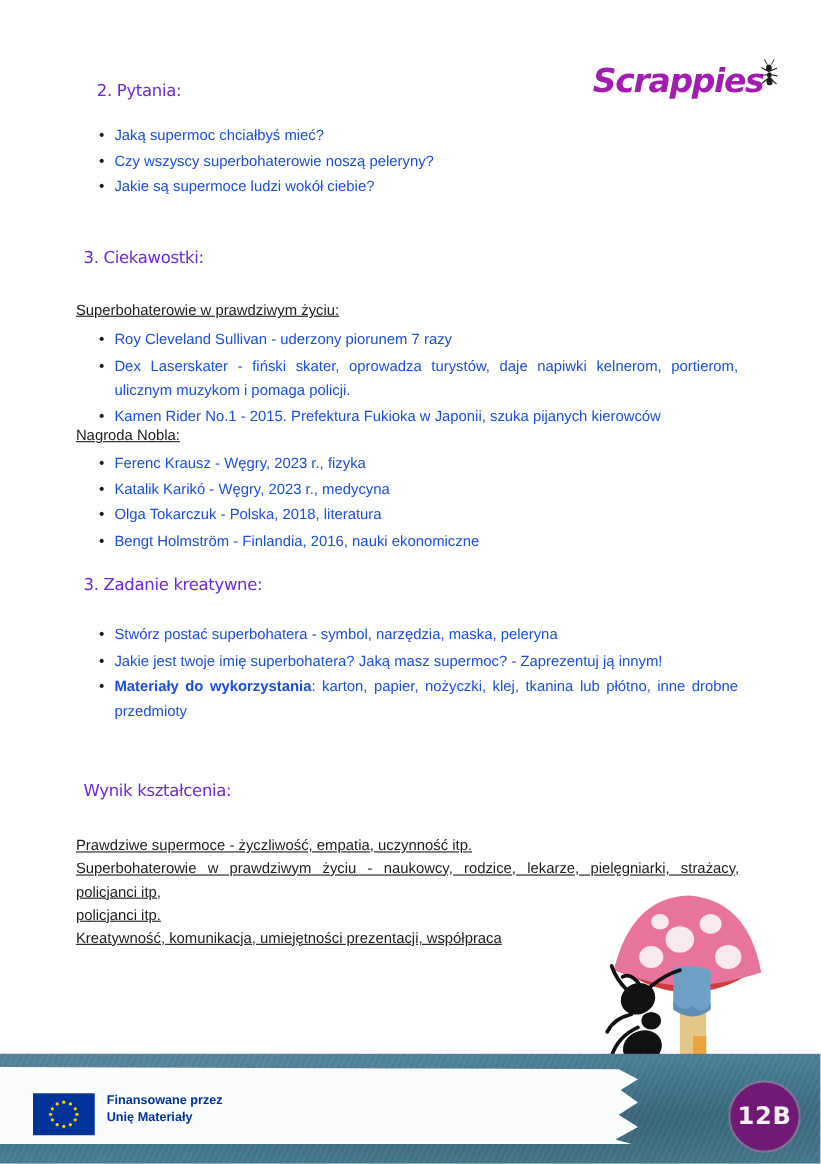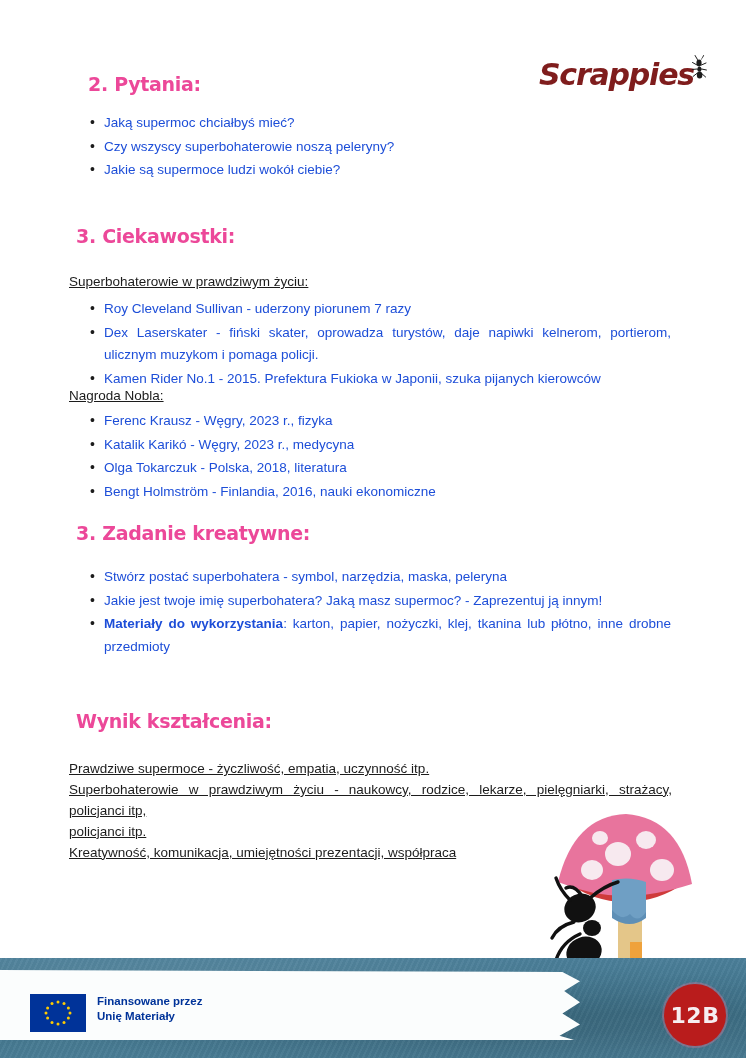--- a/index.html
+++ b/index.html
@@ -31,35 +31,35 @@
     display: flex;
     align-items: flex-end;
     height: 44px;
   }
   .logo-word {
     font-family: "DejaVu Sans", sans-serif;
     font-weight: bold;
     font-style: italic;
     font-size: 30px;
     letter-spacing: -1.2px;
-    color: #7f1d1d;
+    color: #a21caf;
     line-height: 1;
   }
   .logo-ant {
     margin-left: -6px;
     margin-bottom: 2px;
   }
 
   
   h2.sec {
     font-family: "DejaVu Sans", sans-serif;
-    font-weight: bold;
-    font-size: 19px;
+    font-weight: normal;
+    font-size: 15px;
     letter-spacing: -0.3px;
-    color: #ec4899;
+    color: #6d28d9;
     margin: 0;
   }
 
   
   .para {
     font-size: 13.5px;
     line-height: 1.55;
     color: #1c1c1c;
     margin: 0;
     text-decoration: underline;
@@ -176,21 +176,21 @@
     line-height: 1.34;
     white-space: nowrap;
   }
   .page-badge {
     position: absolute;
     right: 20px;
     top: 984px;
     width: 62px;
     height: 62px;
     border-radius: 50%;
-    background: #b91c1c;
+    background: #701a75;
     display: flex;
     align-items: center;
     justify-content: center;
     color: #f6eef1;
     font-family: "DejaVu Sans", sans-serif;
     font-weight: bold;
     font-size: 22px;
     letter-spacing: .5px;
     box-shadow: 0 0 0 2px rgba(227,122,157,0.35);
   }

